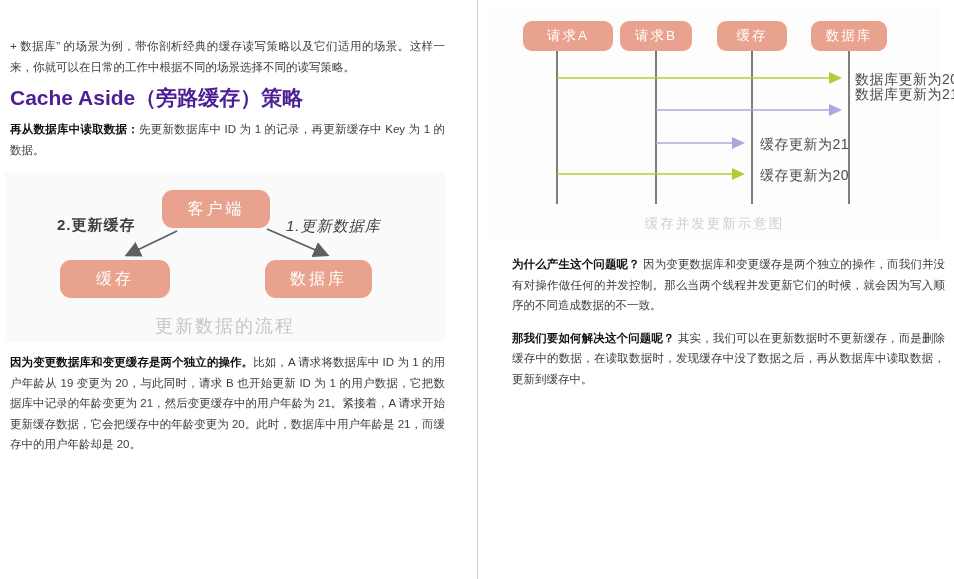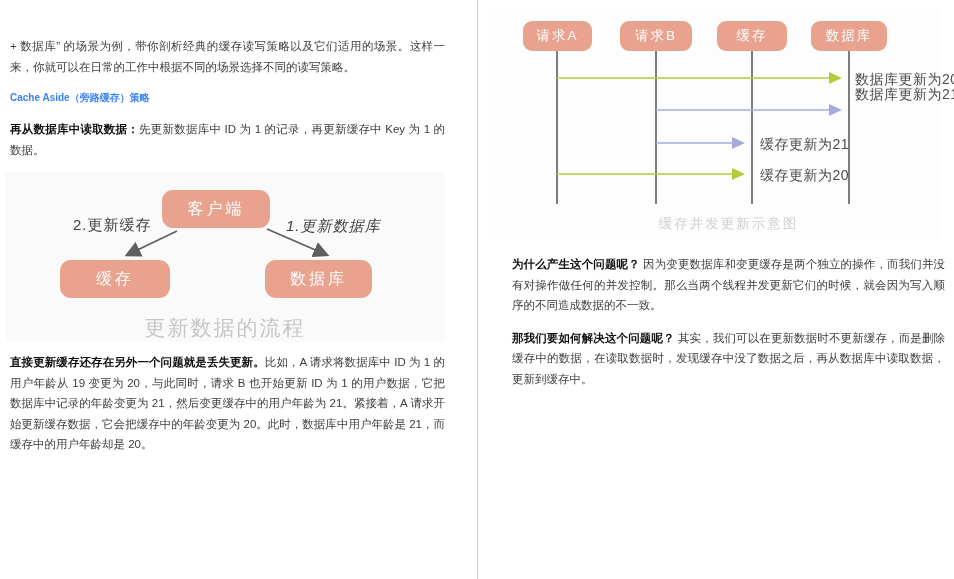--- a/index.html
+++ b/index.html
@@ -11,63 +11,63 @@
   .col{position:absolute;top:0;height:579px;box-sizing:border-box;}
   .col-left{left:0;width:477px;padding:8px 32px 6px 10px;margin-top:28px;}
   .col-right{left:477px;width:477px;padding:0 9px 0 35px;}
   .divider{position:absolute;left:477px;top:0;bottom:0;width:1px;background:#cfcfcf;}
   p.body-text{
     font-size:11.5px;line-height:20.5px;margin:0 0 12px 0;
     text-align:justify;color:#3c3c3c;
   }
   p.body-text strong{color:#0f0f0f;font-weight:bold;}
   h2.section-heading{
-    font-size:10px;font-weight:bold;color:#3b82f6;margin:12px 0 12px 0;line-height:18px;
+    font-size:21px;font-weight:bold;color:#4c1d95;margin:12px 0 12px 0;line-height:18px;
   }
   
   figure.flow-figure{
     position:relative;margin:10px 0 10px -5px;width:440px;height:170px;
     background:#fafafa;border-radius:2px;
   }
   .fig-svg{position:absolute;left:0;top:0;}
   .node{
     position:absolute;background:#e9a28e;border-radius:11px;color:#ffffff;
     display:flex;align-items:center;justify-content:center;letter-spacing:3px;
   }
   .node-client{left:157px;top:18px;width:108px;height:38px;font-size:16px;text-align:center;}
   .node-cache{left:55px;top:88px;width:110px;height:38px;font-size:16px;}
   .node-db{left:260px;top:88px;width:107px;height:38px;font-size:16px;}
   .flow-label{position:absolute;font-size:15px;color:#3f3f3f;letter-spacing:1px;}
-  .flow-label-left{left:68px;top:44px;}
+  .flow-label-left{left:52px;top:44px;font-weight:bold;}
   .flow-label-right{left:281px;top:45px;font-style:italic;}
   .flow-caption{
     position:absolute;left:0;top:142px;width:100%;text-align:center;
-    font-size:21px;color:#c6c6c6;letter-spacing:2px;
+    font-size:18px;color:#c6c6c6;letter-spacing:2px;
   }
   
   figure.seq-figure{
     position:relative;margin:8px 0 14px -23px;width:451px;height:232px;
     background:#fdfdfd;border-radius:2px;
   }
   .actor{
     position:absolute;top:13px;height:30px;background:#e9a28e;border-radius:9px;
     color:#ffffff;display:flex;align-items:center;justify-content:center;
     font-size:13.5px;letter-spacing:2px;
   }
-  .actor-a{left:34px;width:69px;align-items:center;}
+  .actor-a{left:34px;width:90px;align-items:center;}
   .actor-b{left:131px;width:72px;text-align:right;}
   .actor-cache{left:228px;width:70px;}
   .actor-db{left:322px;width:76px;}
   .seq-label{position:absolute;font-size:14px;color:#4b4b4b;white-space:nowrap;letter-spacing:0.5px;}
   .seq-label-1{left:366px;top:63px;}
   .seq-label-2{left:366px;top:78px;}
   .seq-label-3{left:271px;top:128px;}
   .seq-label-4{left:271px;top:159px;}
   .seq-caption{
-    position:absolute;left:14px;top:207px;width:100%;text-align:center;
+    position:absolute;left:0;top:207px;width:100%;text-align:center;
     font-size:13.5px;color:#d0d0d0;letter-spacing:2px;
   }
 </style>
 </head>
 <body>
 
 <div class="col col-left">
   <p class="body-text">+ 数据库” 的场景为例，带你剖析经典的缓存读写策略以及它们适用的场景。这样一来，你就可以在日常的工作中根据不同的场景选择不同的读写策略。</p>
   <h2 class="section-heading">Cache Aside（旁路缓存）策略</h2>
   <p class="body-text"><strong>再从数据库中读取数据：</strong><span>先更新数据库中 ID 为 1 的记录，再更新缓存中 Key 为 1 的数据。</span></p>
@@ -89,21 +89,21 @@
       <span>缓存</span>
     </div>
     <div class="node node-db">
       <span>数据库</span>
     </div>
     <div class="flow-label flow-label-left">2.更新缓存</div>
     <div class="flow-label flow-label-right">1.更新数据库</div>
     <figcaption class="flow-caption">更新数据的流程</figcaption>
   </figure>
 
-  <p class="body-text"><strong>直接更新缓存还存在另外一个问题就是丢失更新。</strong><span>比如，A 请求将数据库中 ID 为 1 的用户年龄从 19 变更为 20，与此同时，请求 B 也开始更新 ID 为 1 的用户数据，它把数据库中记录的年龄变更为 21，然后变更缓存中的用户年龄为 21。紧接着，A 请求开始更新缓存数据，它会把缓存中的年龄变更为 20。此时，数据库中用户年龄是 21，而缓存中的用户年龄却是 20。</span></p>
+  <p class="body-text"><strong>因为变更数据库和变更缓存是两个独立的操作。</strong><span>比如，A 请求将数据库中 ID 为 1 的用户年龄从 19 变更为 20，与此同时，请求 B 也开始更新 ID 为 1 的用户数据，它把数据库中记录的年龄变更为 21，然后变更缓存中的用户年龄为 21。紧接着，A 请求开始更新缓存数据，它会把缓存中的年龄变更为 20。此时，数据库中用户年龄是 21，而缓存中的用户年龄却是 20。</span></p>
 </div>
 
 <div class="divider"></div>
 
 <div class="col col-right">
   <figure class="seq-figure">
     <svg class="fig-svg" width="451" height="232">
       <defs>
         <marker id="mGreen" markerWidth="9" markerHeight="8" refX="7.5" refY="4" orient="auto">
           <path d="M0,0 L9,4 L0,8 z" fill="#b5cc3a"></path>

